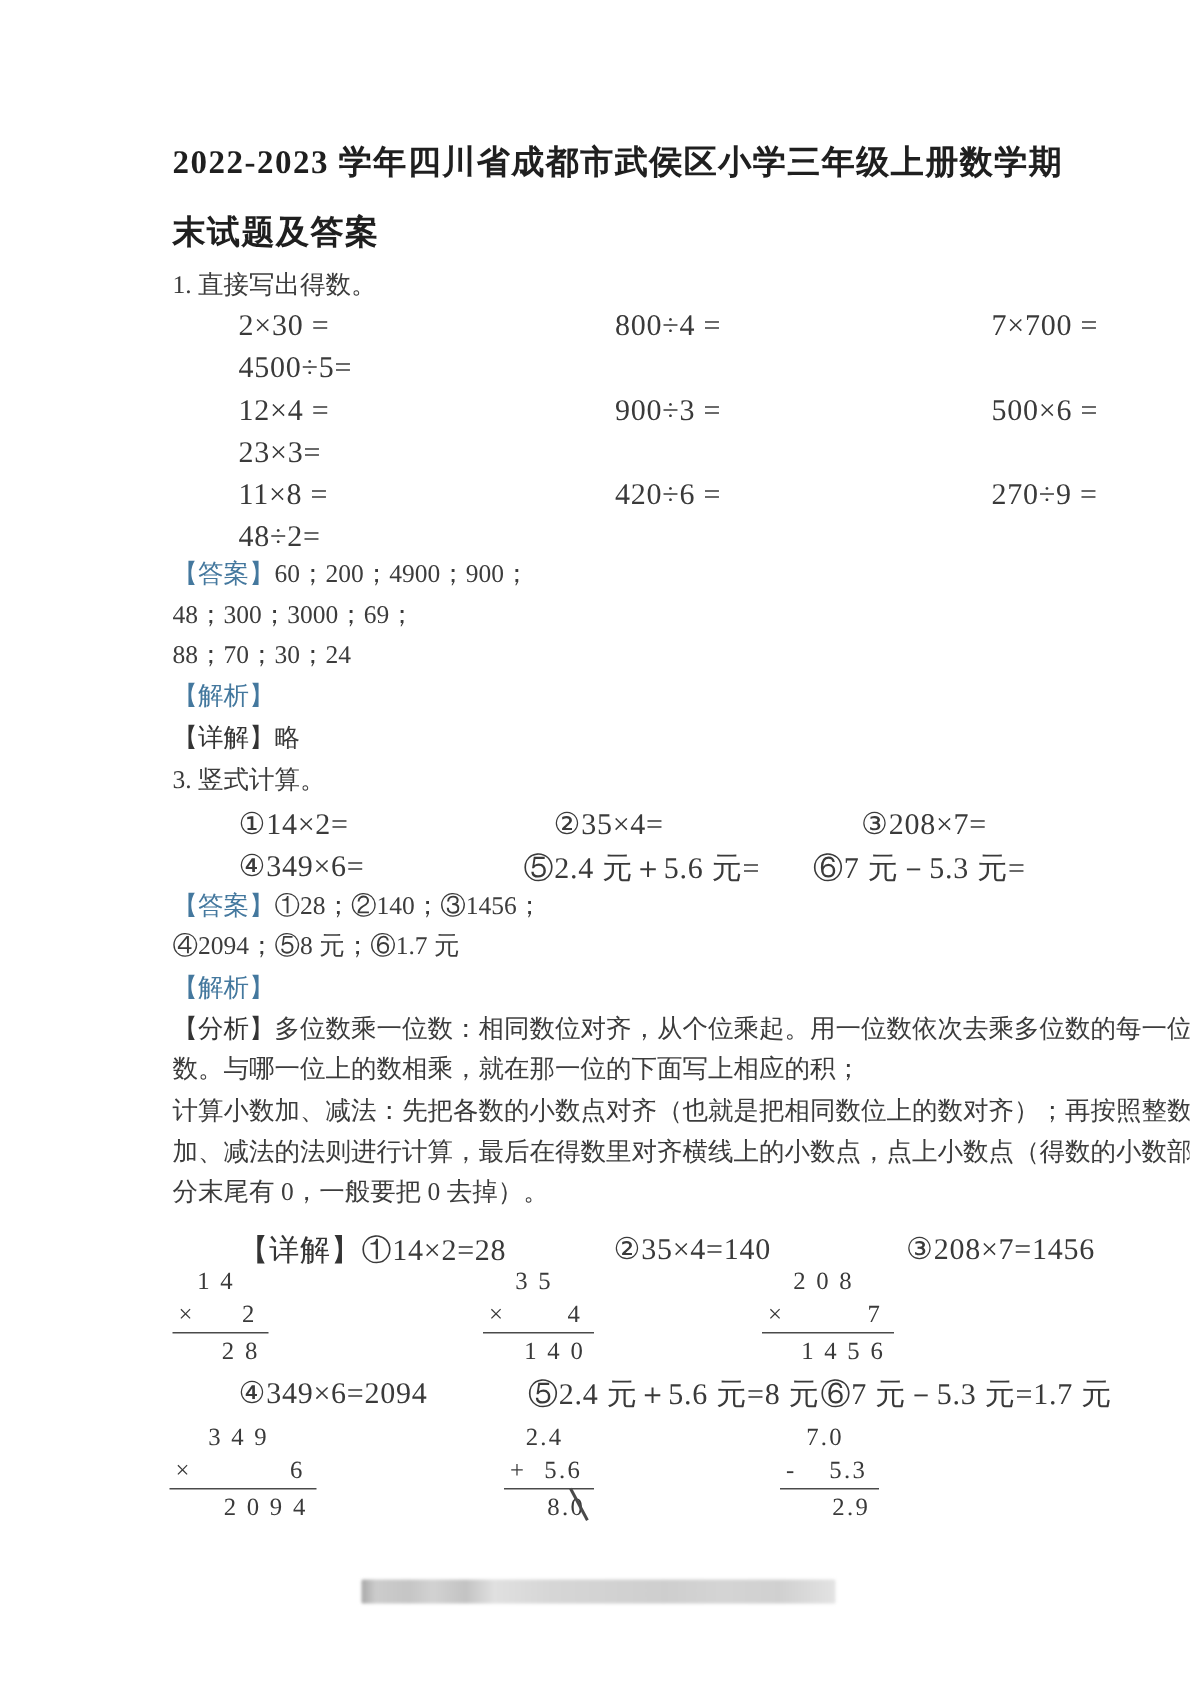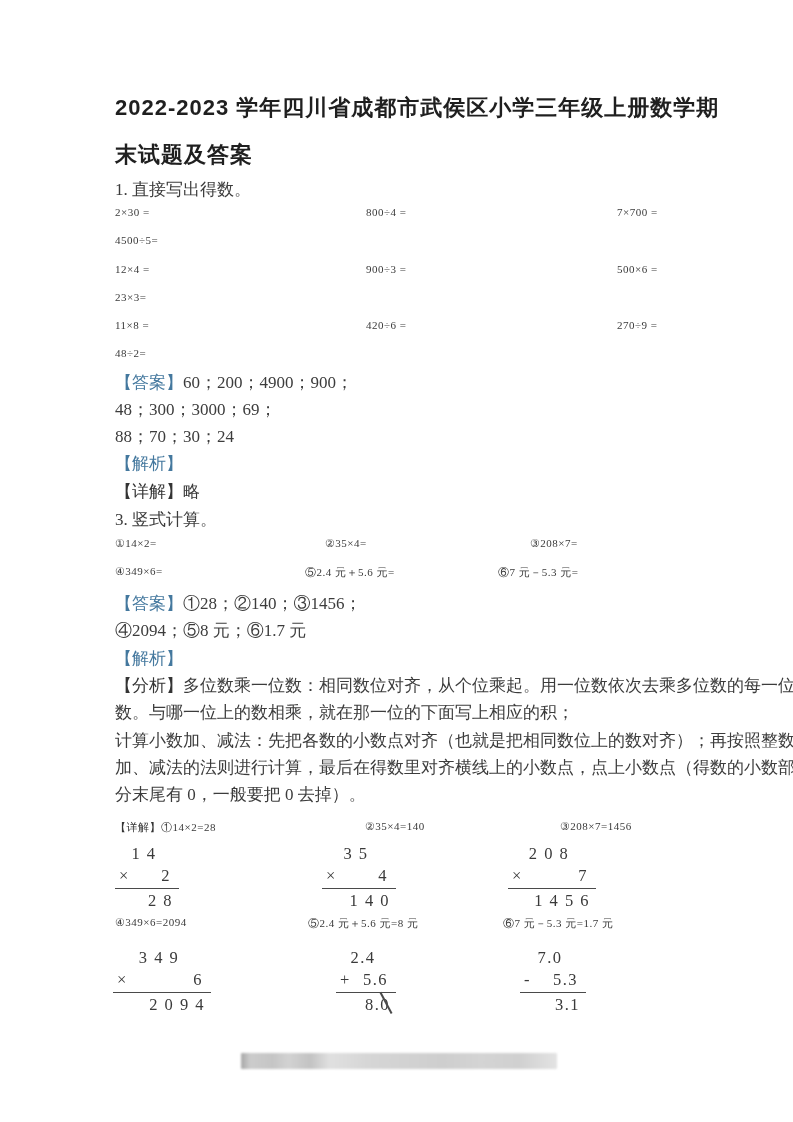--- a/index.html
+++ b/index.html
@@ -5,24 +5,24 @@
   * { margin:0; padding:0; box-sizing:border-box; }
   html,body { background:#ffffff; }
   body {
     width:793px; height:1122px; position:relative; overflow:hidden;
     font-family:"Liberation Serif","DejaVu Serif",serif;
     color:#3c3c3c;
   }
   .abs { position:absolute; white-space:nowrap; }
   .title-line {
     font-weight:bold; font-size:22px; color:#1f1f1f; letter-spacing:1px;
-    font-family:Liberation Sans, sans-serif;
+    font-family:Liberation Serif, serif;
   }
   .body-t { font-size:17px; color:#3c3c3c;font-family:Liberation Serif, serif; }
-  .eq { font-size:11px; letter-spacing:0.5px; color:#3a3a3a; }
+  .eq { font-size:20px; letter-spacing:0.5px; color:#3a3a3a;margin-left:44px; }
   .lbl-blue { color:#44789e; }
   .lbl-dark { color:#343434; }
   
   .vcalc { position:absolute; font-size:16.5px; color:#3a3a3a; }
   .vc-top   { text-align:center; padding-right:6px; letter-spacing:1.5px; line-height:17px; }
   .vc-op    { display:flex; justify-content:space-between; padding-right:4px; margin-top:5px; line-height:17px; letter-spacing:1.5px; }
   .vc-line  { border-top:1.6px solid #4a4a4a; margin:4px -4px 3px -4px; }
   .vc-result{ text-align:right; padding-right:2px; letter-spacing:1.5px; line-height:17px; margin-top:1px; }
   .strike { position:relative; display:inline-block; }
   .strike::after {
@@ -161,16 +161,16 @@
   </div>
 </div>
 
 <div class="vcalc" style="left:524px;top:949px;width:58px;">
   <div class="vc-top">7.0</div>
   <div class="vc-op">
     <span>-</span>
     <span>5.3</span>
   </div>
   <div class="vc-line"></div>
-  <div class="vc-result">3.1</div>
+  <div class="vc-result">2.9</div>
 </div>
 
 <div class="redaction"></div>
 
 </body></html>

